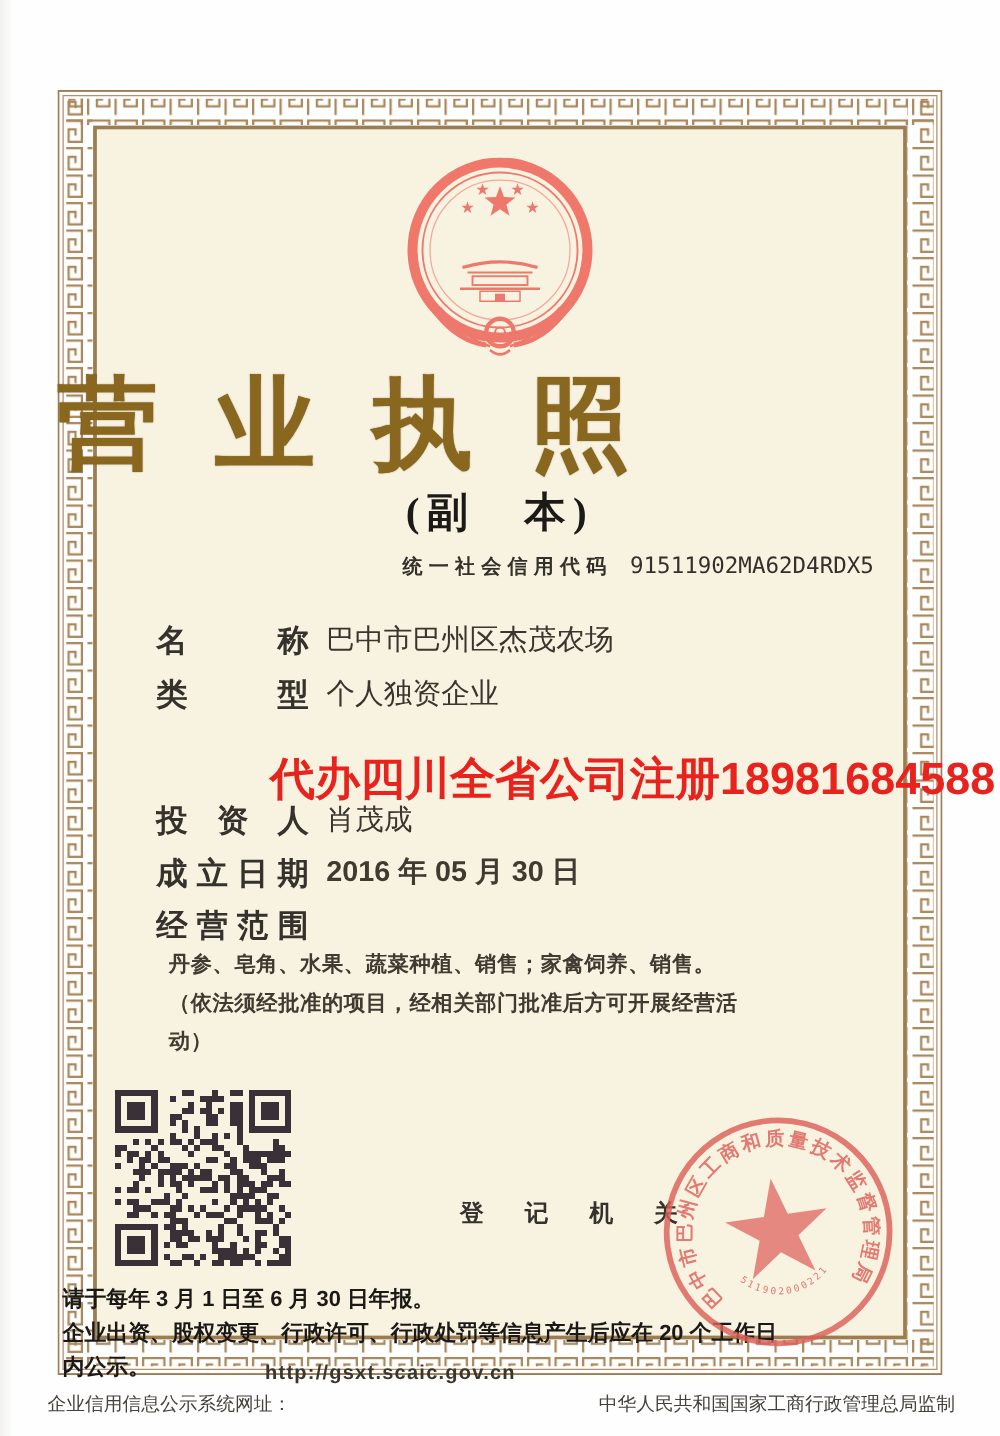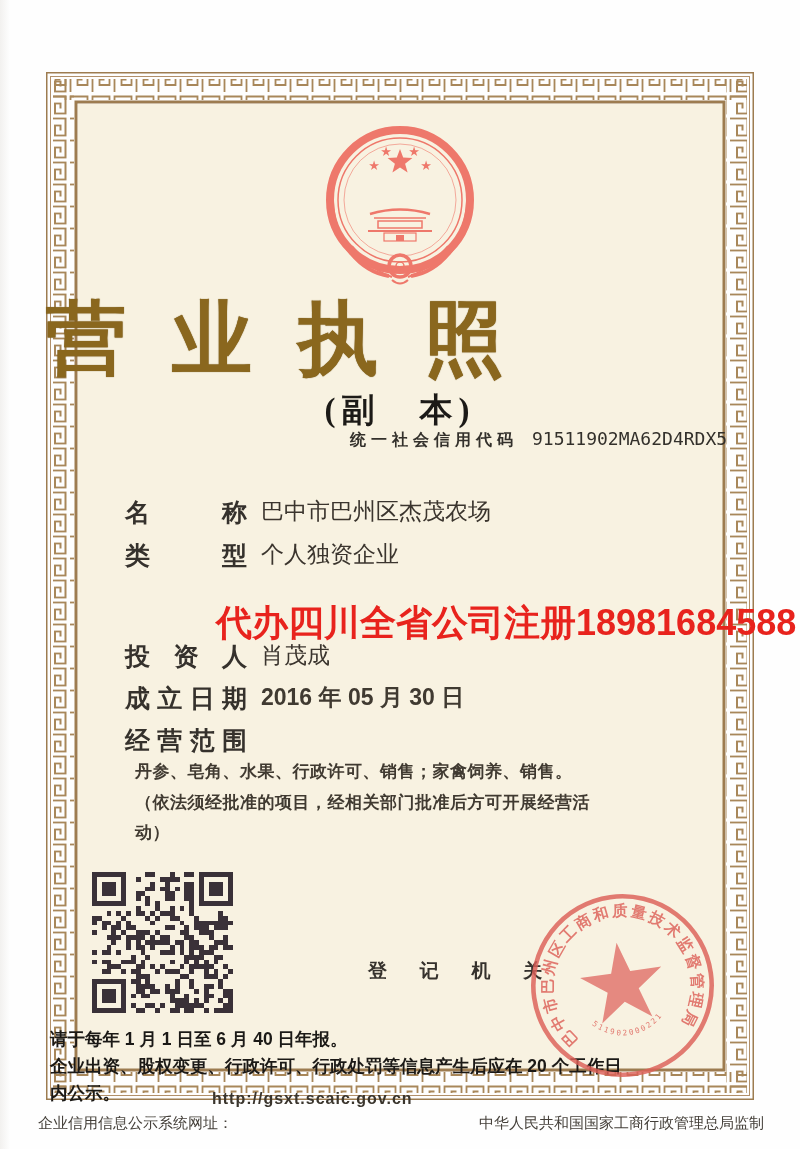--- a/index.html
+++ b/index.html
@@ -7,21 +7,21 @@
   
   #panel{position:absolute;left:78px;top:104px;width:645px;height:965px;background:#f8f2e1;z-index:1;}
   #frame{position:absolute;left:46px;top:72px;z-index:2;}
   
   #emblem{position:absolute;left:312px;top:126px;z-index:3;}
   
   #title{position:absolute;left:0;top:286px;width:800px;text-align:left;z-index:3;}
   #title span{font-size:80px;font-weight:700;color:#8a671e;letter-spacing:46px;padding-left:46px;text-shadow:0 0 1px #6d5014;}
   #subtitle{position:absolute;left:0;top:388px;width:800px;text-align:center;font-size:33px;font-weight:600;color:#1c1a17;letter-spacing:6px;z-index:3;}
   
-  #creditline{position:absolute;left:322px;top:428px;z-index:3;white-space:nowrap;margin-left:28px;}
+  #creditline{position:absolute;left:322px;top:442px;z-index:3;white-space:nowrap;}
   #creditline .lbl{font-size:16px;font-weight:700;letter-spacing:5px;color:#33302b;}
   #creditline .code{font-family:"DejaVu Sans Mono",monospace;font-size:18px;color:#33302b;margin-left:10px;}
   
   .frow{position:absolute;left:125px;width:592px;z-index:3;}
   .flabel{display:inline-block;width:122px;font-size:25px;font-weight:700;color:#35312c;text-align:justify;text-align-last:justify;vertical-align:top;}
   .fvalue{display:inline-block;margin-left:10px;font-size:23px;color:#3b352e;vertical-align:top;}
   .fvalue.sans{font-family:"Liberation Sans",sans-serif;font-weight:600;color:#403a31;}
   #row-scope .fvalue{width:458px;font-size:17px;line-height:1.8;letter-spacing:.5px;}
   
   #watermark{position:absolute;left:216px;top:599px;z-index:4;font-family:"Liberation Sans",sans-serif;font-size:36px;font-weight:700;color:#e8231d;white-space:nowrap;letter-spacing:0;}
@@ -115,21 +115,21 @@
   <div class="frow" id="row-investor" style="top:640px">
     <span class="flabel">投资人</span>
     <span class="fvalue">肖茂成</span>
   </div>
   <div class="frow" id="row-date" style="top:682px">
     <span class="flabel">成立日期</span>
     <span class="fvalue sans">2016 年 05 月 30 日</span>
   </div>
   <div class="frow" id="row-scope" style="top:724px">
     <span class="flabel">经营范围</span>
-    <span class="fvalue sans">丹参、皂角、水果、行政许可、销售；家禽饲养、销售。（依法须经批准的项目，经相关部门批准后方可开展经营活动）</span>
+    <span class="fvalue sans">丹参、皂角、水果、蔬菜种植、销售；家禽饲养、销售。（依法须经批准的项目，经相关部门批准后方可开展经营活动）</span>
   </div>
 
   <div id="watermark">代办四川全省公司注册18981684588</div>
 
   <div id="qr">
     <svg width="141" height="141" viewBox="0 0 29 29" shape-rendering="crispEdges" aria-hidden="true">
       <g id="qrg" fill="#3a3138">
           <rect x="0" y="0" width="1" height="1"></rect>
           <rect x="1" y="0" width="1" height="1"></rect>
           <rect x="2" y="0" width="1" height="1"></rect>
@@ -530,21 +530,21 @@
         <textPath href="#sealTextArc" startOffset="2">巴中市巴州区工商和质量技术监督管理局</textPath>
       </text>
       <text font-size="7.5" fill="#dd6058" letter-spacing="2" font-family="'DejaVu Sans Mono',monospace">
         <textPath href="#sealNumArc" startOffset="50%" text-anchor="middle">511902000221</textPath>
       </text>
     </g>
   </svg>
 
 
   <div id="notes">
-    <div>请于每年 1 月 1 日至 6 月 40 日年报。</div>
+    <div>请于每年 3 月 1 日至 6 月 30 日年报。</div>
     <div>企业出资、股权变更、行政许可、行政处罚等信息产生后应在 20 个工作日内公示。</div>
   </div>
 
   <div id="website">http://gsxt.scaic.gov.cn</div>
 
   <div id="footer-right">中华人民共和国国家工商行政管理总局监制</div>
   <div id="footer-left">企业信用信息公示系统网址：</div>
 
 </div>
 

